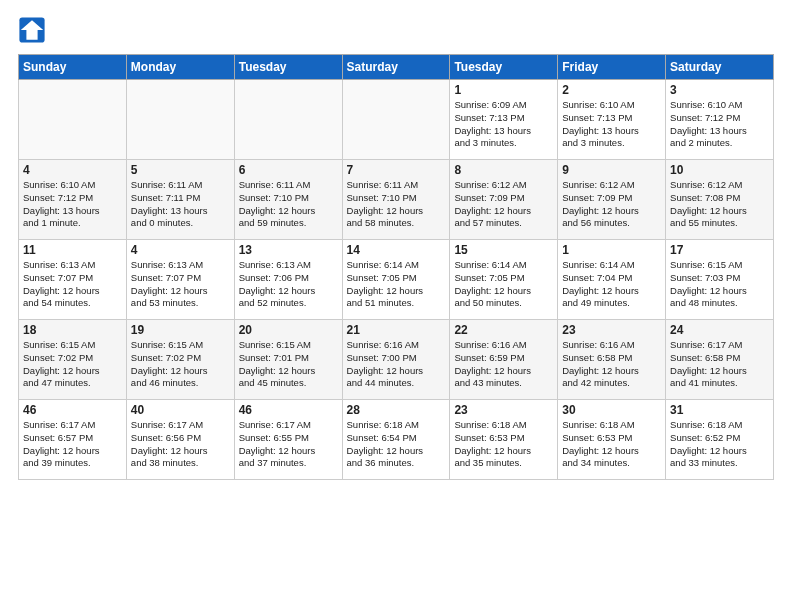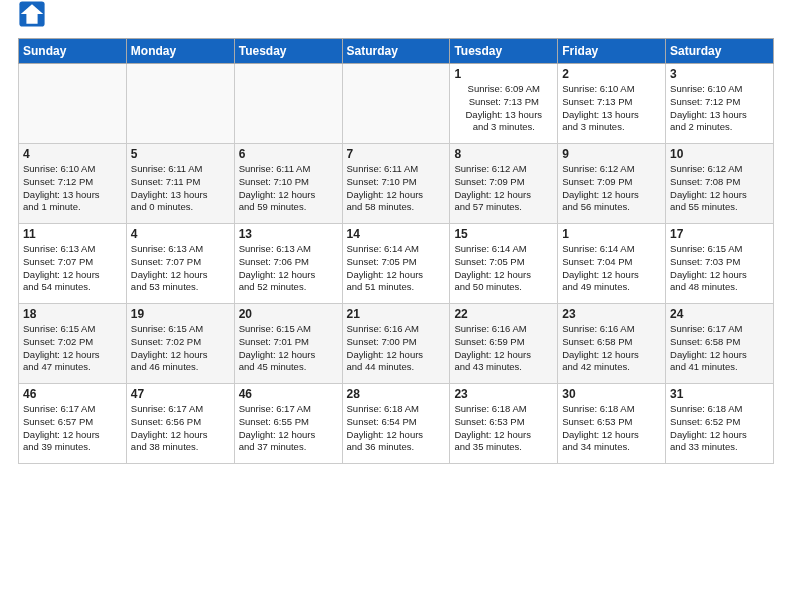--- a/index.html
+++ b/index.html
@@ -5,21 +5,21 @@
     * { margin: 0; padding: 0; box-sizing: border-box; }
     body {
       font-family: Arial, sans-serif;
       background: #fff;
       width: 792px;
       height: 612px;
       overflow: hidden;
     }
     .page {
       width: 792px;
-      padding: 0 18px 10px 18px;
+      padding: 16px 18px 10px 18px;
     }
     .header {
       display: flex;
       justify-content: space-between;
       align-items: flex-start;
       margin-bottom: 10px;
     }
     .logo {
       display: flex;
       align-items: center;
@@ -132,21 +132,21 @@
         </tr>
     </thead>
     <tbody>
     <tr>
           <td class="empty"></td>
           <td class="empty"></td>
           <td class="empty"></td>
           <td class="empty"></td>
           <td>
             <span class="day-num">1</span>
-            <div class="day-info" style="white-space: pre-line; text-align: center;">Sunrise: 6:09 AM
+            <div class="day-info" style="white-space: pre-line;">Sunrise: 6:09 AM
 Sunset: 7:13 PM
 Daylight: 13 hours
 and 3 minutes.</div>
           </td>
           <td>
             <span class="day-num">2</span>
             <div class="day-info" style="white-space: pre-line;">Sunrise: 6:10 AM
 Sunset: 7:13 PM
 Daylight: 13 hours
 and 3 minutes.</div>
@@ -314,21 +314,21 @@
         </tr>
         <tr>
           <td>
             <span class="day-num">46</span>
             <div class="day-info" style="white-space: pre-line;">Sunrise: 6:17 AM
 Sunset: 6:57 PM
 Daylight: 12 hours
 and 39 minutes.</div>
           </td>
           <td>
-            <span class="day-num">47</span>
+            <span class="day-num">40</span>
             <div class="day-info" style="white-space: pre-line;">Sunrise: 6:17 AM
 Sunset: 6:56 PM
 Daylight: 12 hours
 and 38 minutes.</div>
           </td>
           <td>
             <span class="day-num">46</span>
             <div class="day-info" style="white-space: pre-line;">Sunrise: 6:17 AM
 Sunset: 6:55 PM
 Daylight: 12 hours

